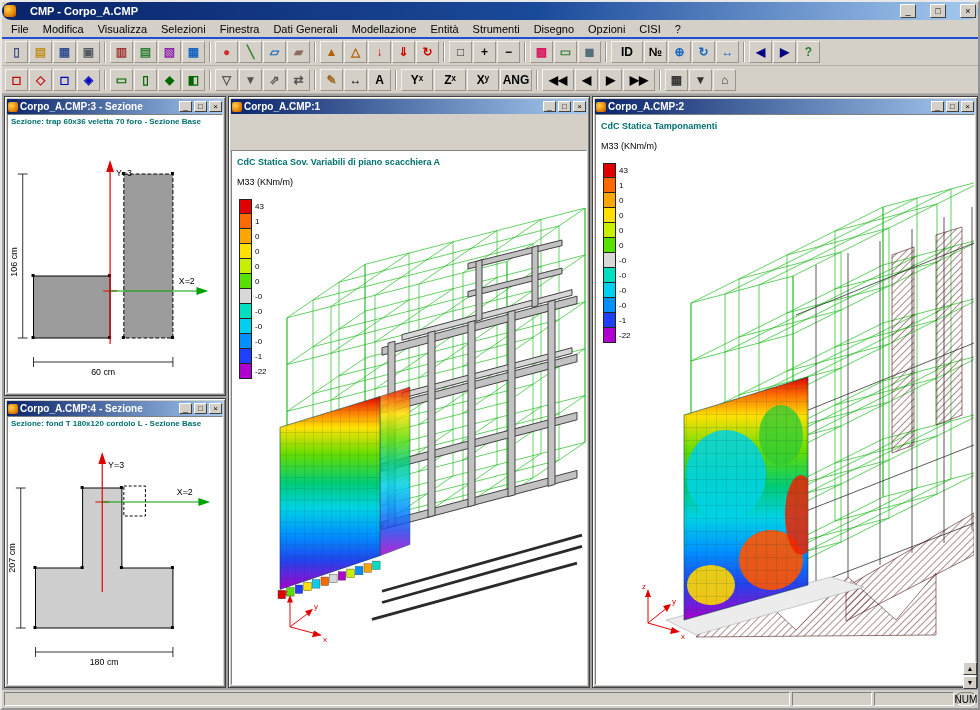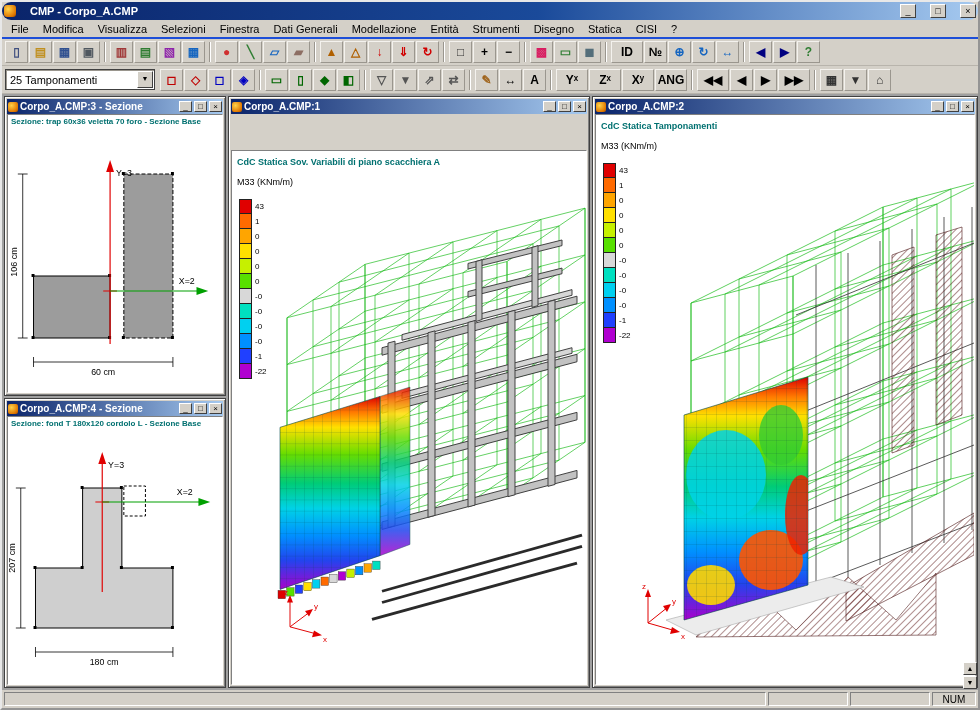--- a/index.html
+++ b/index.html
@@ -40,21 +40,21 @@
   .legend-label{font-size:8px;margin-left:3px;color:#000;}
   .fillsvg{position:absolute;inset:0;width:100%;height:100%;}
   svg{overflow:hidden;}
   svg text{font-family:inherit;}
   .mdi-scroll{position:absolute;right:1px;bottom:1px;display:flex;flex-direction:column;gap:1px;z-index:6;}
   .mdi-scroll button{width:14px;height:13px;padding:0;font-size:7px;line-height:11px;background:#d4d0c8;border:1px solid;border-color:#fff #404040 #404040 #fff;font-family:inherit;}
   .statusbar{height:18px;display:flex;gap:2px;padding:2px;background:#d4d0c8;align-items:stretch;}
   .sb-panel{border:1px solid;border-color:#808080 #fff #fff #808080;font-size:10px;display:flex;align-items:center;justify-content:center;}
   .sb-grow{flex:1;}
   .sb-80{width:80px;}
-  .sb-44{width:44px;}
+  .sb-44{width:20px;border-radius:6px;}
 </style>
 </head>
 <body>
 
 <div id="app">
 
   <div class="titlebar">
     <span class="app-icon"></span>
     <span class="title-text">CMP - Corpo_A.CMP</span>
     <button class="cap-btn">_</button>
@@ -66,21 +66,21 @@
       <div class="menu-item">File</div>
       <div class="menu-item">Modifica</div>
       <div class="menu-item">Visualizza</div>
       <div class="menu-item">Selezioni</div>
       <div class="menu-item">Finestra</div>
       <div class="menu-item">Dati Generali</div>
       <div class="menu-item">Modellazione</div>
       <div class="menu-item">Entità</div>
       <div class="menu-item">Strumenti</div>
       <div class="menu-item">Disegno</div>
-      <div class="menu-item">Statica</div>
+      <div class="menu-item">Opzioni</div>
       <div class="menu-item">CISI</div>
       <div class="menu-item">?</div>
     </div>
 
   <div class="toolbar" id="tb1">
       <button class="tb-btn">
         <span class="tb-glyph" style="color: rgb(64, 80, 128);">▯</span>
       </button>
       <button class="tb-btn">
         <span class="tb-glyph" style="color: rgb(192, 144, 32);">▤</span>
@@ -174,24 +174,20 @@
         <span class="tb-glyph" style="color: rgb(0, 0, 128);">◀</span>
       </button>
       <button class="tb-btn">
         <span class="tb-glyph" style="color: rgb(0, 0, 128);">▶</span>
       </button>
       <button class="tb-btn">
         <span class="tb-glyph" style="color: rgb(47, 125, 50);">?</span>
       </button>
     </div>
   <div class="toolbar" id="tb2">
-    <div class="combo">
-      <span class="combo-text">25 Tamponamenti</span>
-      <span class="combo-btn">▼</span>
-    </div>
     <div class="tb-btns" id="tb2btns">
         <button class="tb-btn">
           <span class="tb-glyph" style="color: rgb(192, 0, 0);">◻</span>
         </button>
         <button class="tb-btn">
           <span class="tb-glyph" style="color: rgb(192, 0, 0);">◇</span>
         </button>
         <button class="tb-btn">
           <span class="tb-glyph" style="color: rgb(0, 0, 192);">◻</span>
         </button>

